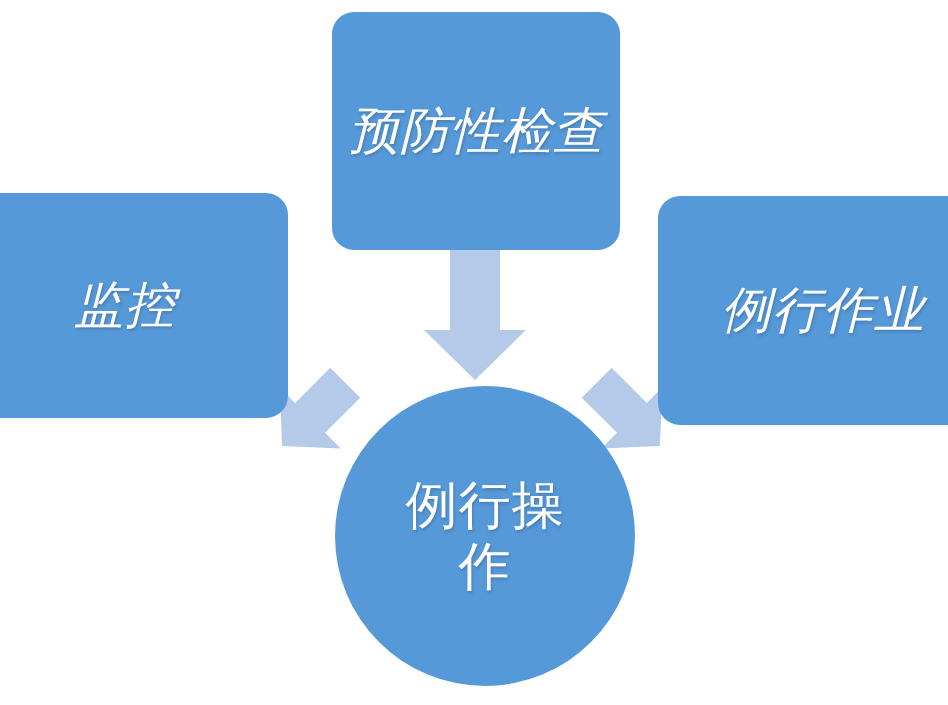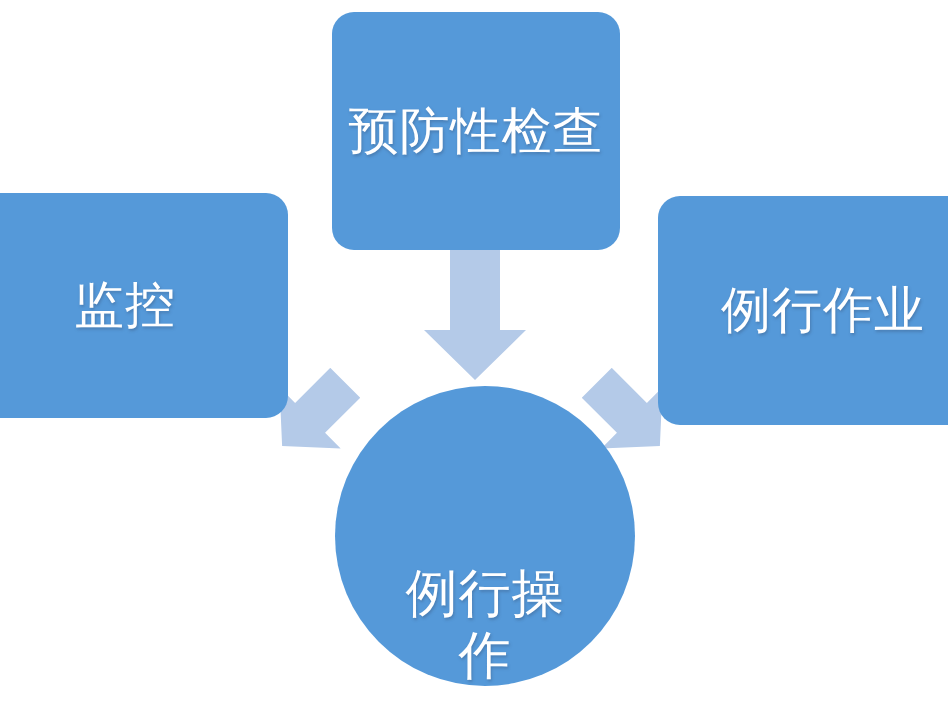--- a/index.html
+++ b/index.html
@@ -28,20 +28,21 @@
     justify-content: center;
     color: #ffffff;
     text-align: center;
     line-height: 1.18;
     letter-spacing: 0.02em;
     text-shadow: 1px 2px 3px rgba(60, 90, 130, 0.45);
     user-select: none;
   }
   .box {
     border-radius: 22px;
+    font-style: italic;
   }
 
   #box-preventive {
     left: 332px;
     top: 12px;
     width: 288px;
     height: 238px;
     font-size: 50px;
   }
   #box-monitoring {
@@ -60,21 +61,20 @@
   }
   #circle-routine-operation {
     left: 335px;
     top: 386px;
     width: 300px;
     height: 300px;
     border-radius: 50%;
     font-size: 52px;
     padding: 0 42px;
     box-sizing: border-box;
-    align-items: flex-end;
   }
   #circle-routine-operation .label-text {
     display: block;
   }
 
   
   .arrow {
     position: absolute;
   }
   #arrow-down {

